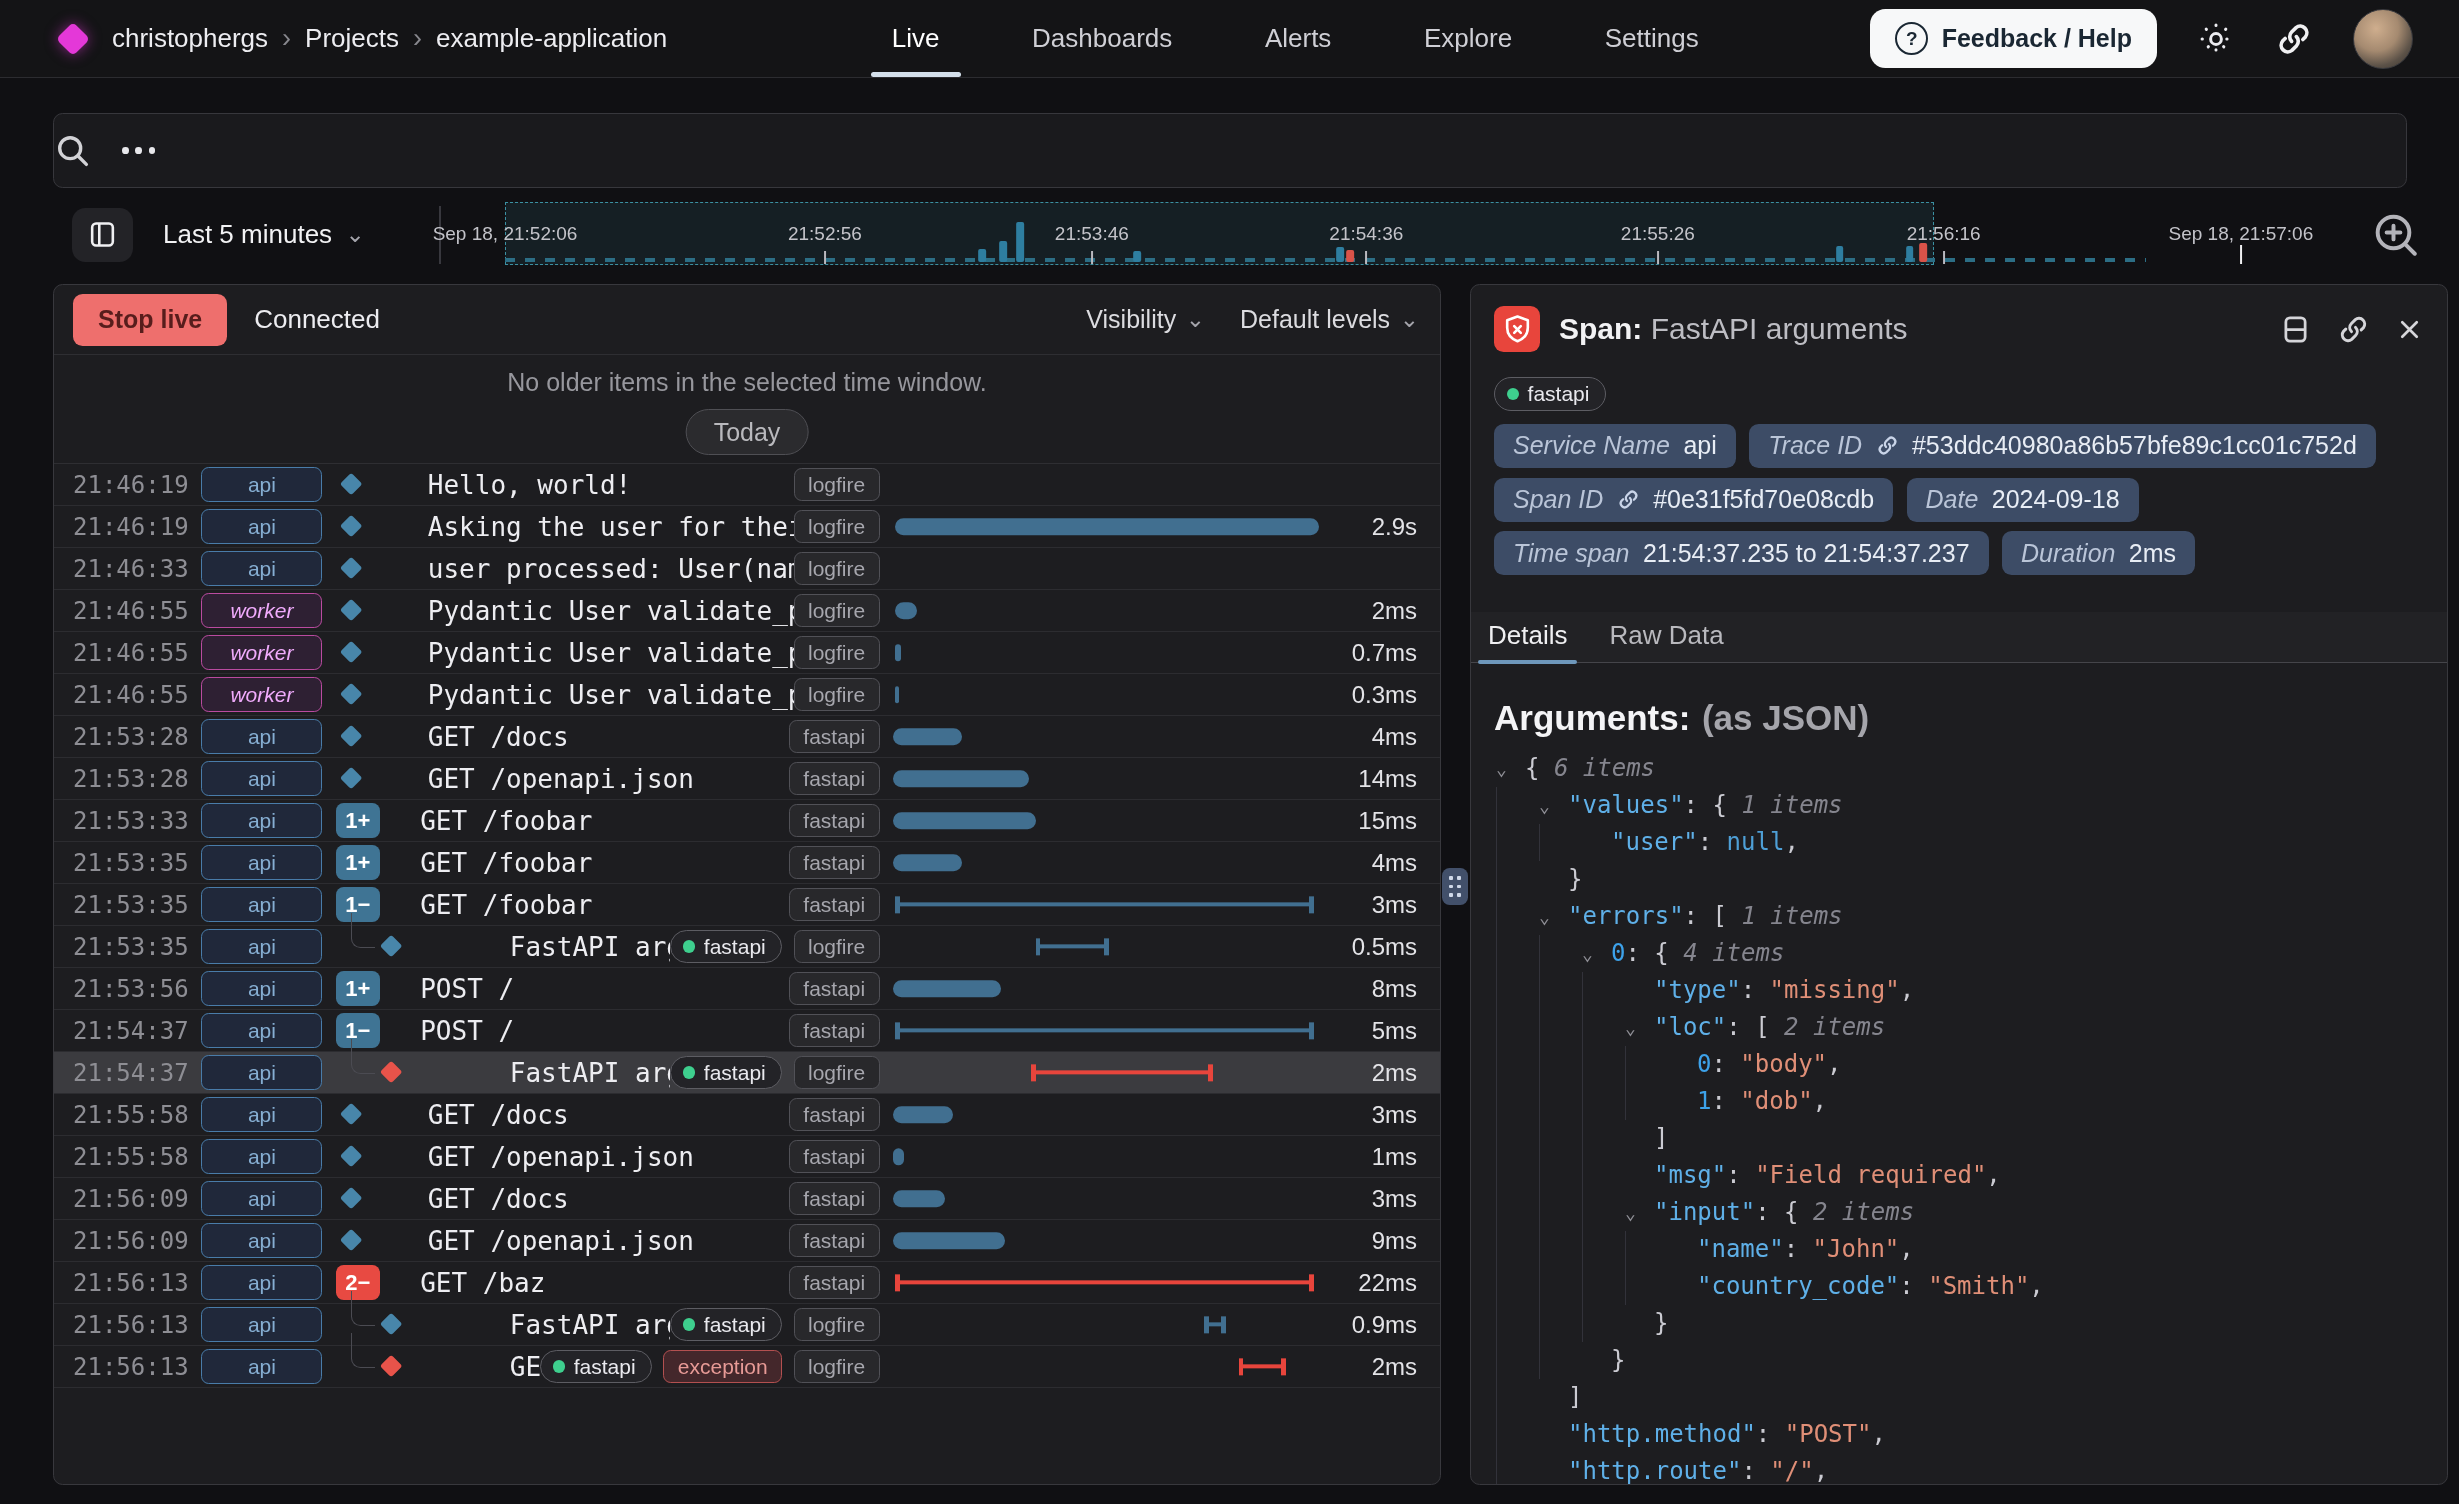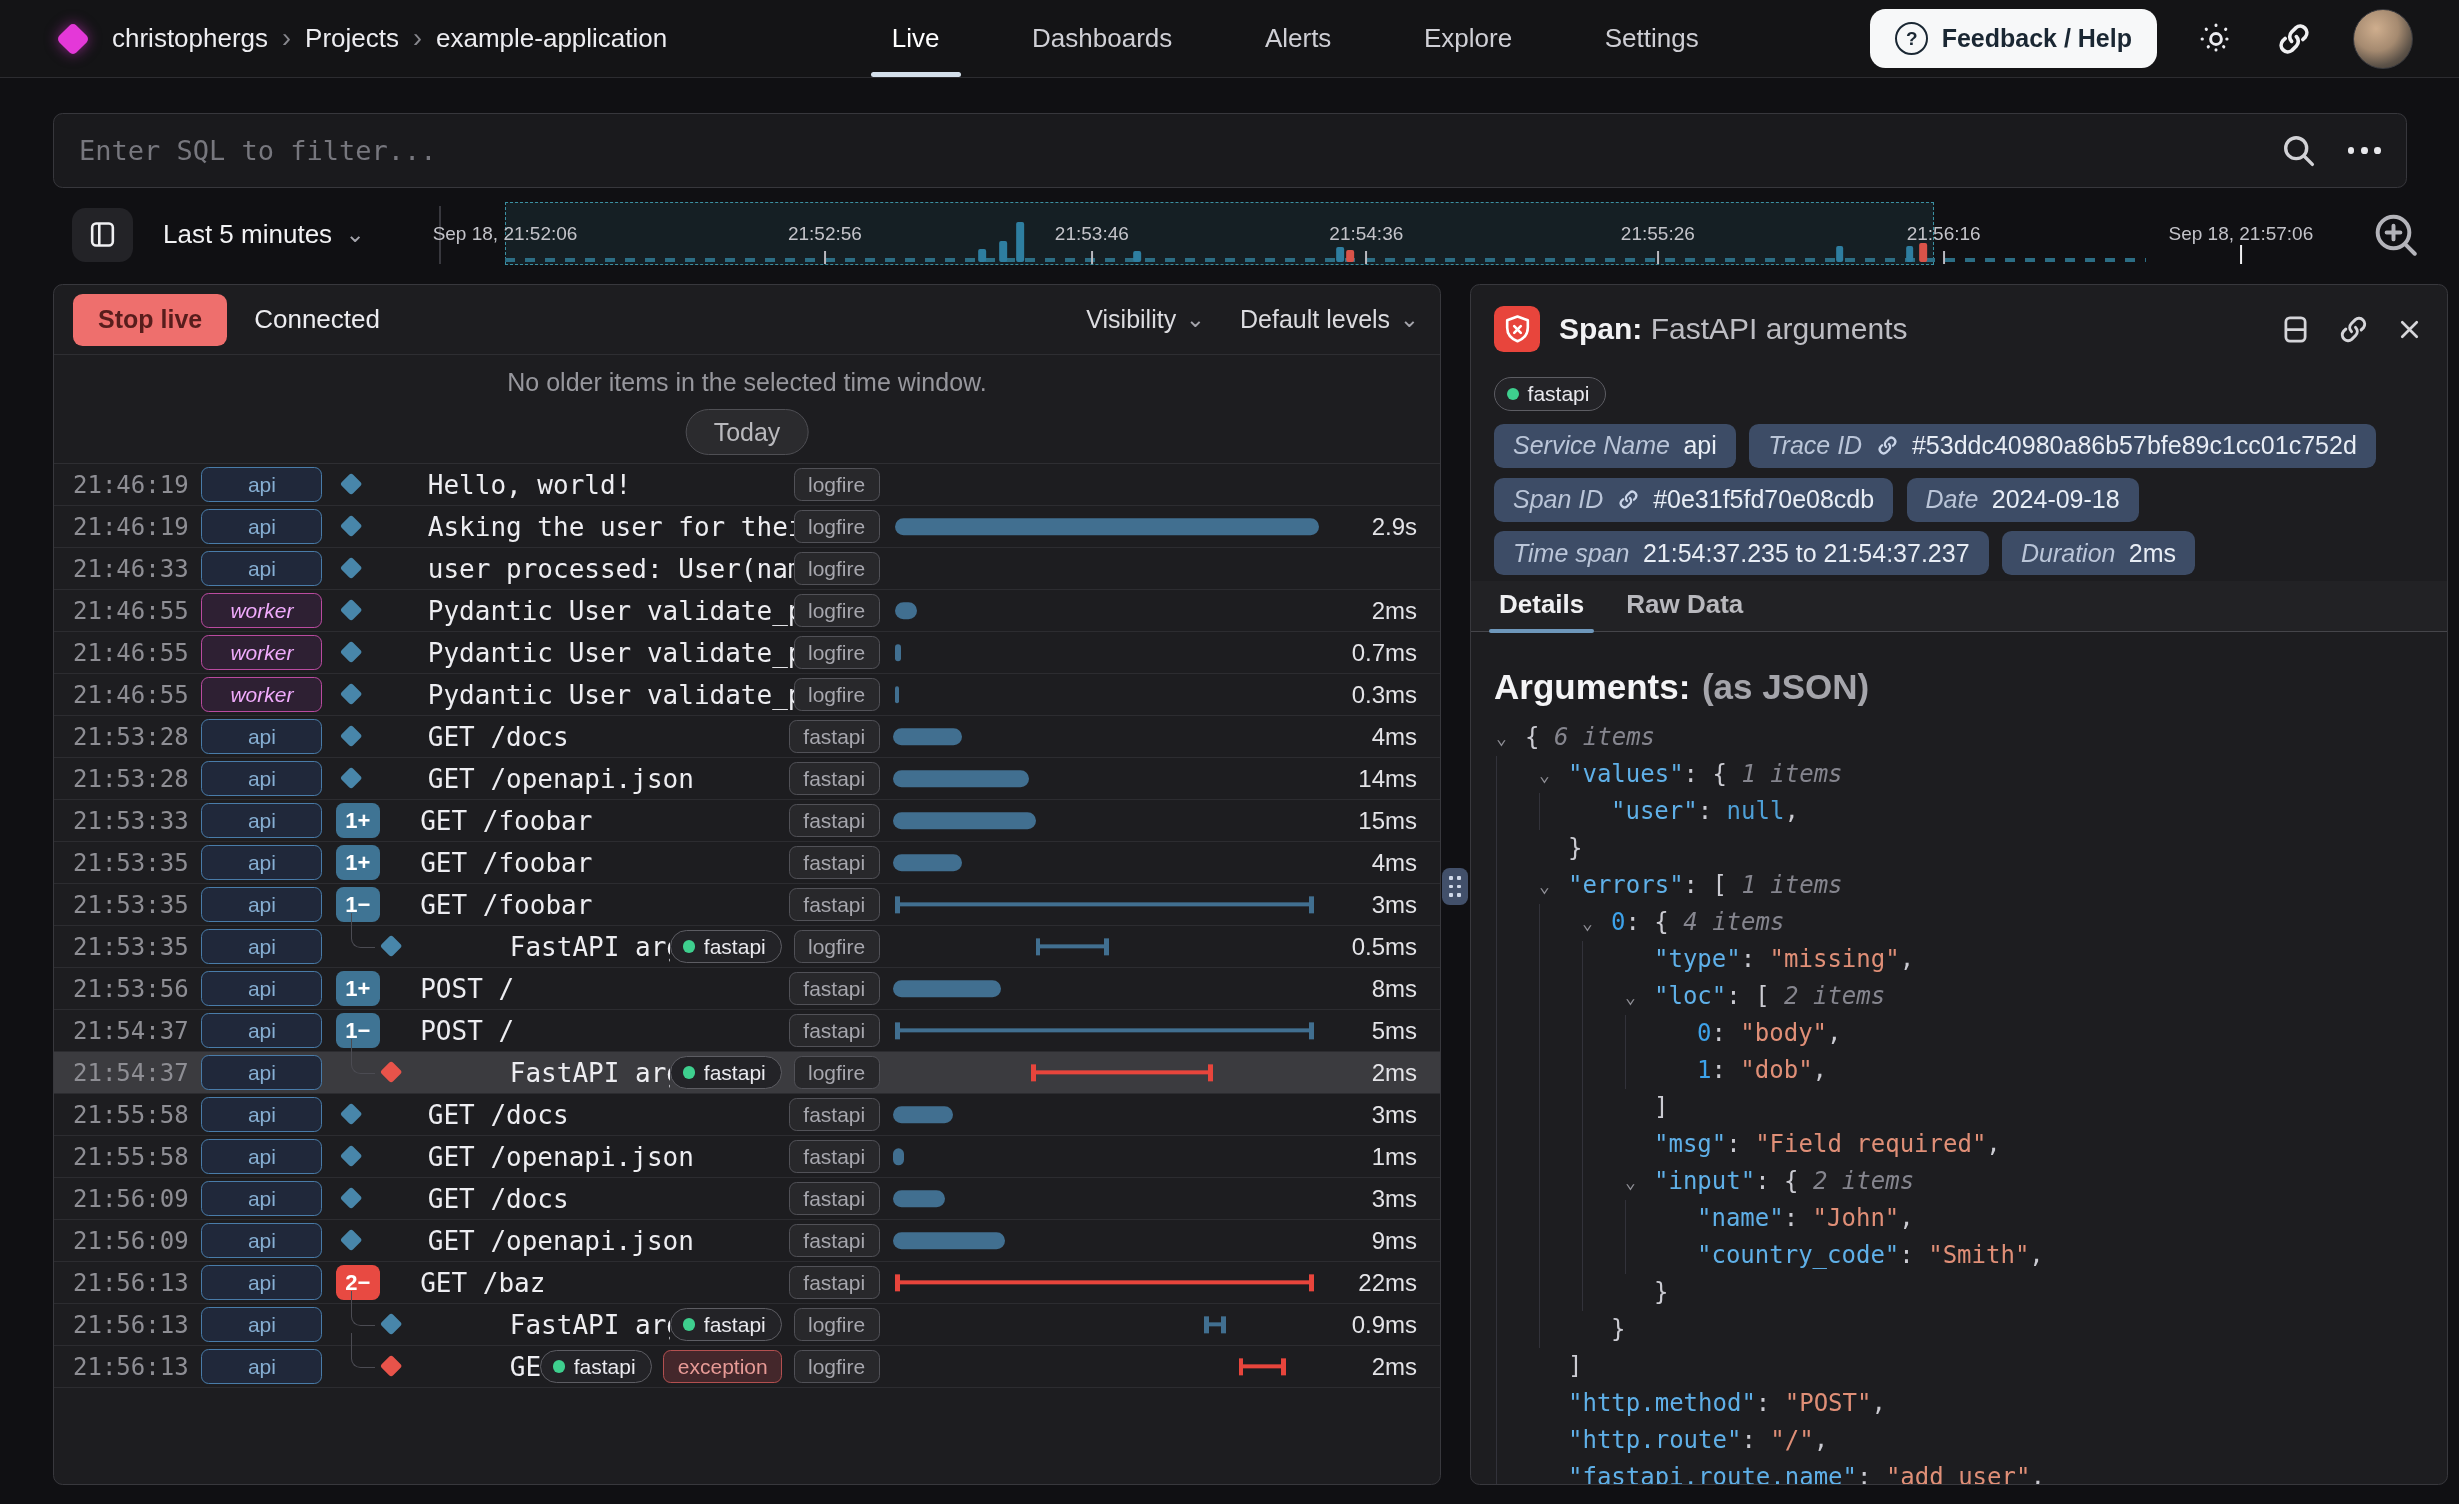--- a/index.html
+++ b/index.html
@@ -132,22 +132,22 @@
   .rp-title b{color:#f2f2f4;font-weight:700;}
   .rp-title span{color:#bdbdc3;}
   .rp-head-icons{margin-left:auto;display:flex;align-items:center;gap:25px;color:#d5d5d9;}
   .rp-tagrow{padding:25px 23px 0 23px;}
   .rp-meta{padding:13.4px 23px 0 23px;display:flex;flex-direction:column;gap:9.6px;}
   .meta-row{display:flex;gap:13.4px;}
   .meta-pill{background:#3d4c66;border-radius:9.6px;height:44px;display:flex;align-items:center;
              gap:13.4px;padding:0 19px;white-space:nowrap;}
   .meta-label{font-style:italic;color:#bac5d8;font-size:25px;}
   .meta-value{color:#e8edf5;font-size:25px;}
-  .rp-tabs{margin-top:6px;height:50px;background:#222225;border-bottom:1.9px solid #45454a;
-           display:flex;align-items:flex-end;gap:42px;padding-left:28px;font-weight:bold;}
+  .rp-tabs{margin-top:37px;height:50px;background:#222225;border-bottom:1.9px solid #45454a;
+           display:flex;align-items:flex-end;gap:42px;padding-left:17px;}
   .rtab{position:relative;font-size:26px;color:#b9b9be;padding-bottom:11.5px;}
   .rtab.active{color:#f0f0f2;}
   .rtab.active::after{content:"";position:absolute;left:-9.6px;right:-9.6px;bottom:-1.9px;height:3.8px;
                       background:#6e97bb;border-radius:1.9px;}
   .rp-heading{padding:35px 23px 5.8px 23px;font-size:35px;font-weight:700;}
   .rp-heading .h2a{color:#f4f4f6;} .rp-heading .h2b{color:#a5a5ab;margin-left:11.5px;}
   .jsonview{padding:5.8px 9.6px 0 25px;font-family:"DejaVu Sans Mono",monospace;font-size:24px;}
   .jline{display:flex;align-items:stretch;height:37px;line-height:37px;white-space:pre;}
   .jguide{flex:none;width:42px;border-left:1px solid #32323a;}
   .jchev{flex:none;width:29px;color:#8f8f96;font-size:18px;}
@@ -192,21 +192,20 @@
         <svg width="38" height="38" viewBox="0 0 24 24" stroke="#f0f0f2" stroke-width="2.3" stroke-linecap="round" fill="none">
           <path d="M10.5 13.5a4.2 4.2 0 0 1 0-5.9l2.8-2.8a4.2 4.2 0 0 1 5.9 5.9l-1.6 1.6"></path>
           <path d="M13.5 10.5a4.2 4.2 0 0 1 0 5.9l-2.8 2.8a4.2 4.2 0 0 1-5.9-5.9l1.6-1.6"></path>
         </svg>
       </span>
       <span class="avatar"></span>
     </div>
   </header>
 
   <div class="sqlbar">
-    <input type="text" placeholder="Enter SQL to filter..." style="">
     <div class="sql-icons">
       <span class="iconbtn">
         <svg width="37" height="37" viewBox="0 0 24 24" stroke="#d2d2d6" stroke-width="2.2" stroke-linecap="round" fill="none">
           <circle cx="10.5" cy="10.5" r="6.8"></circle>
             <path d="M15.6 15.6 L21 21"></path>
         </svg>
       </span>
       <span class="dots3">
           <i></i>
           <i></i>

